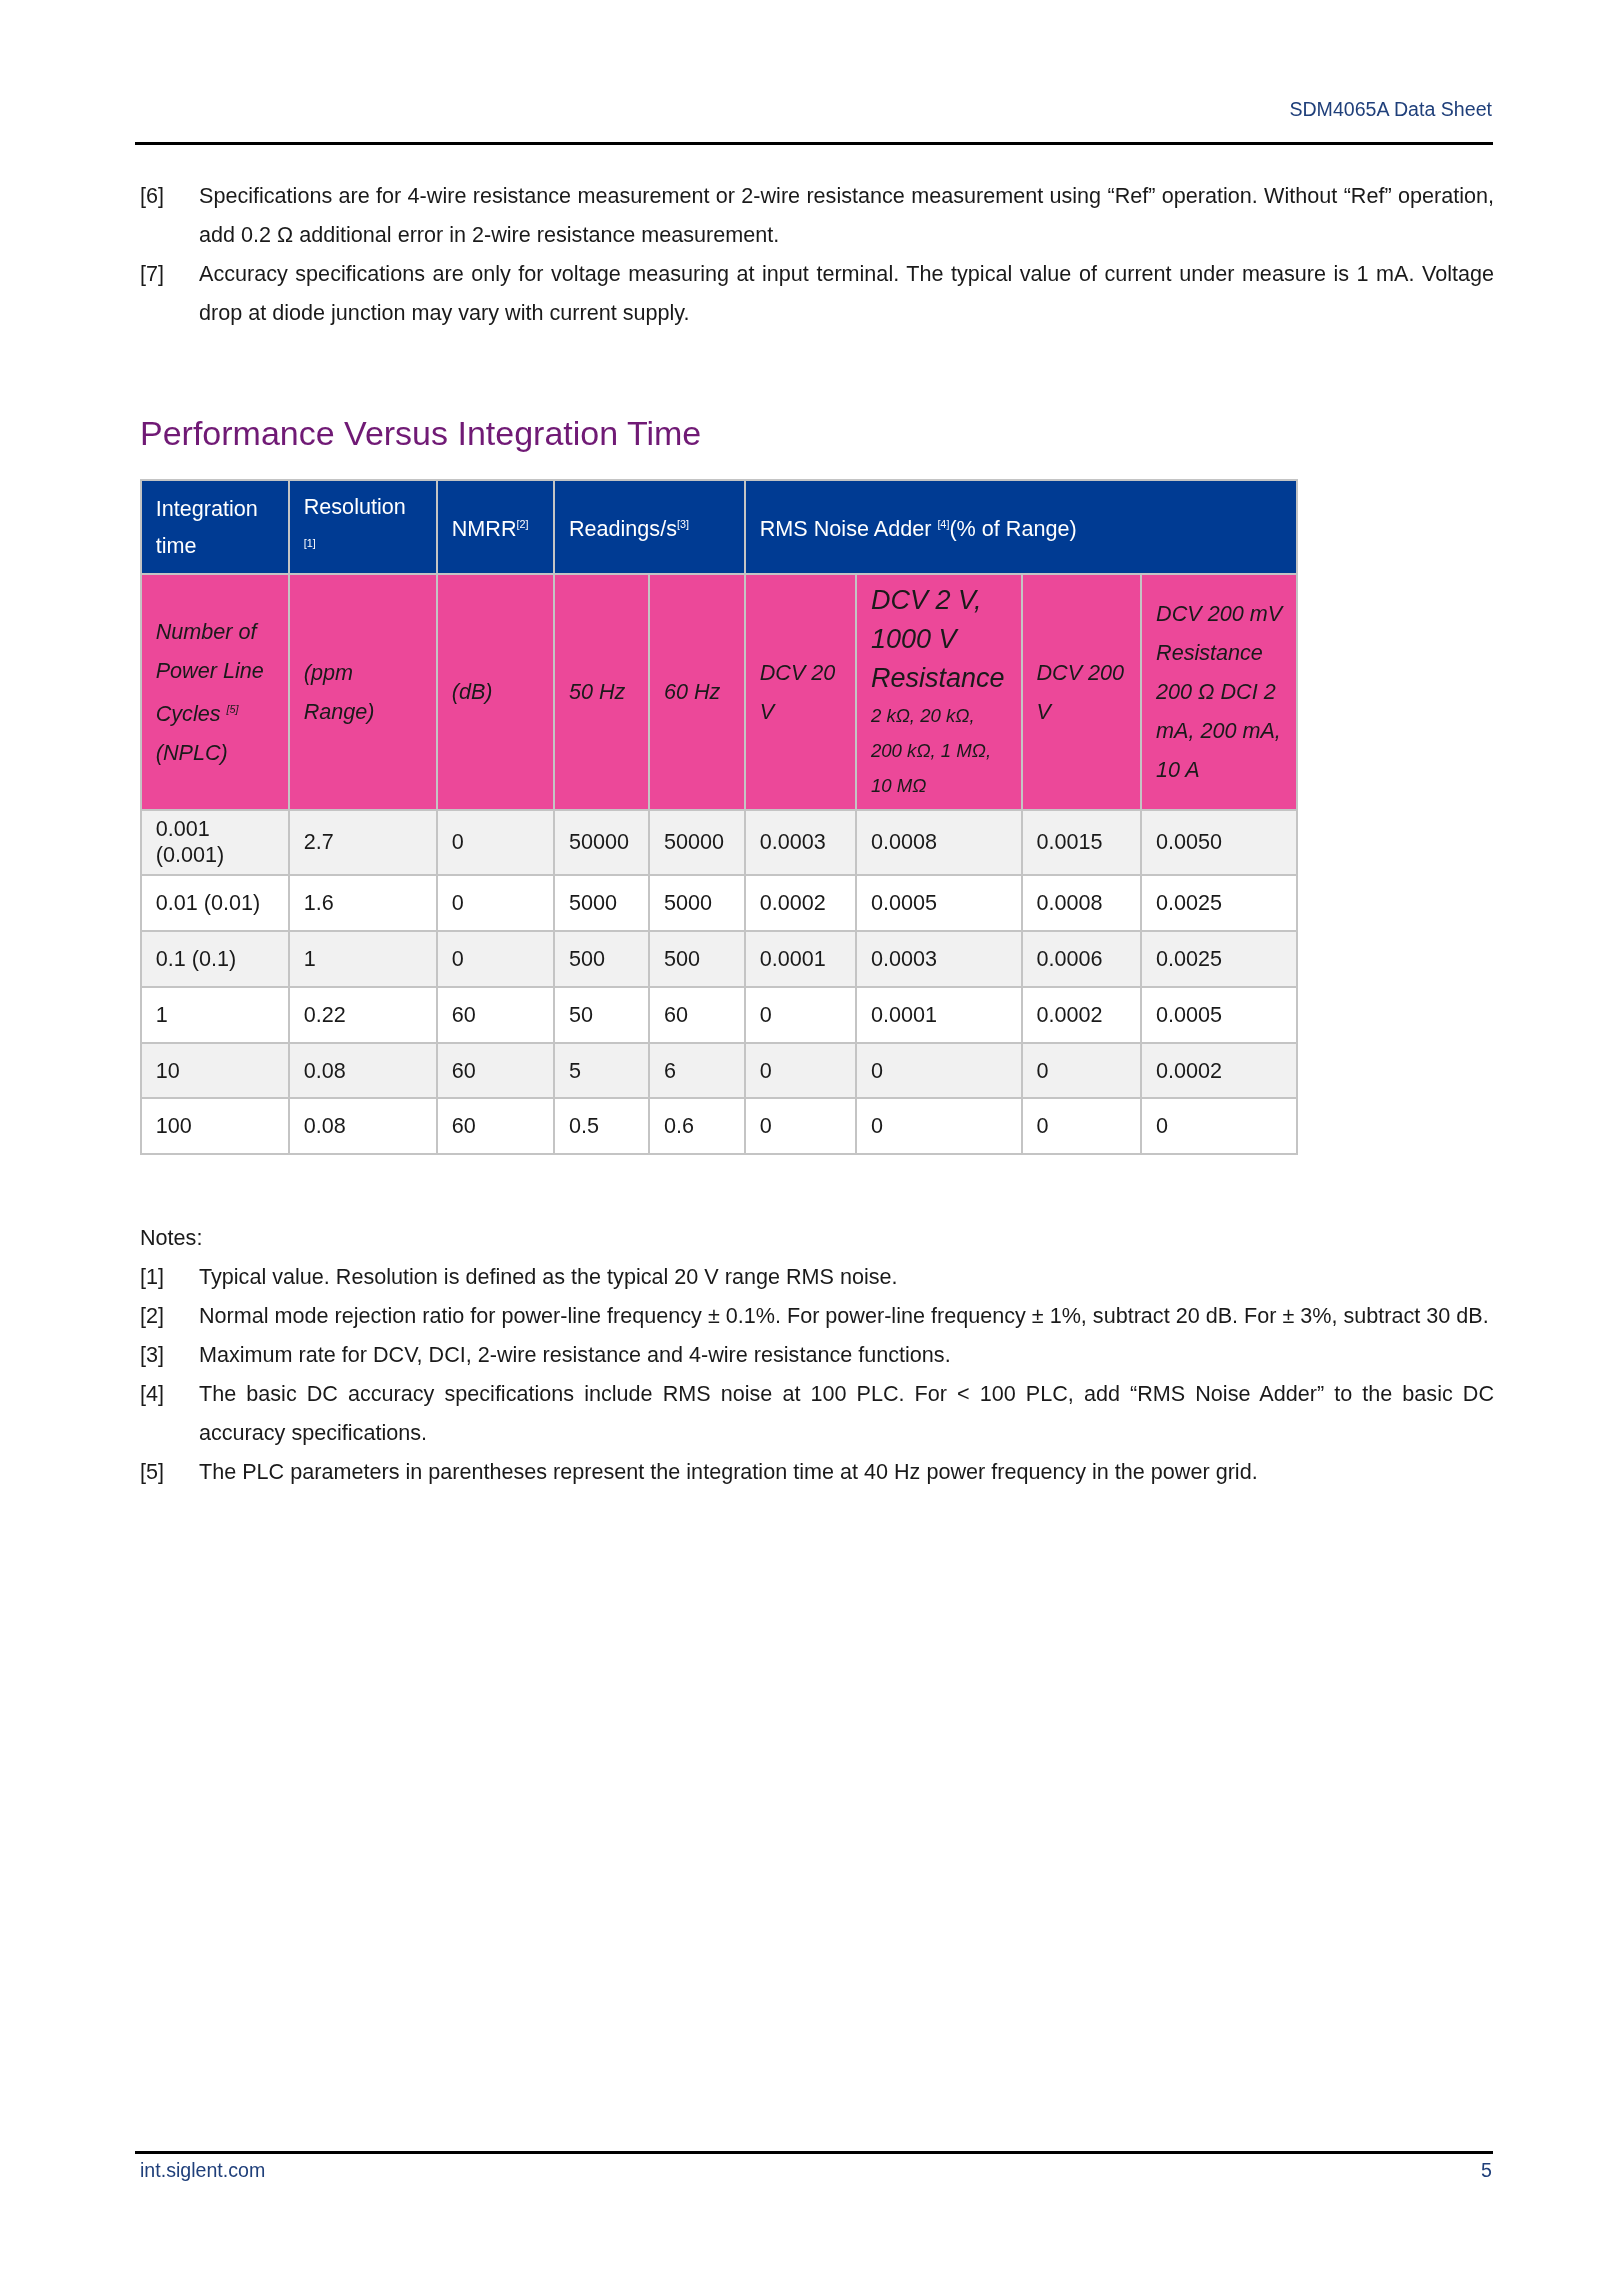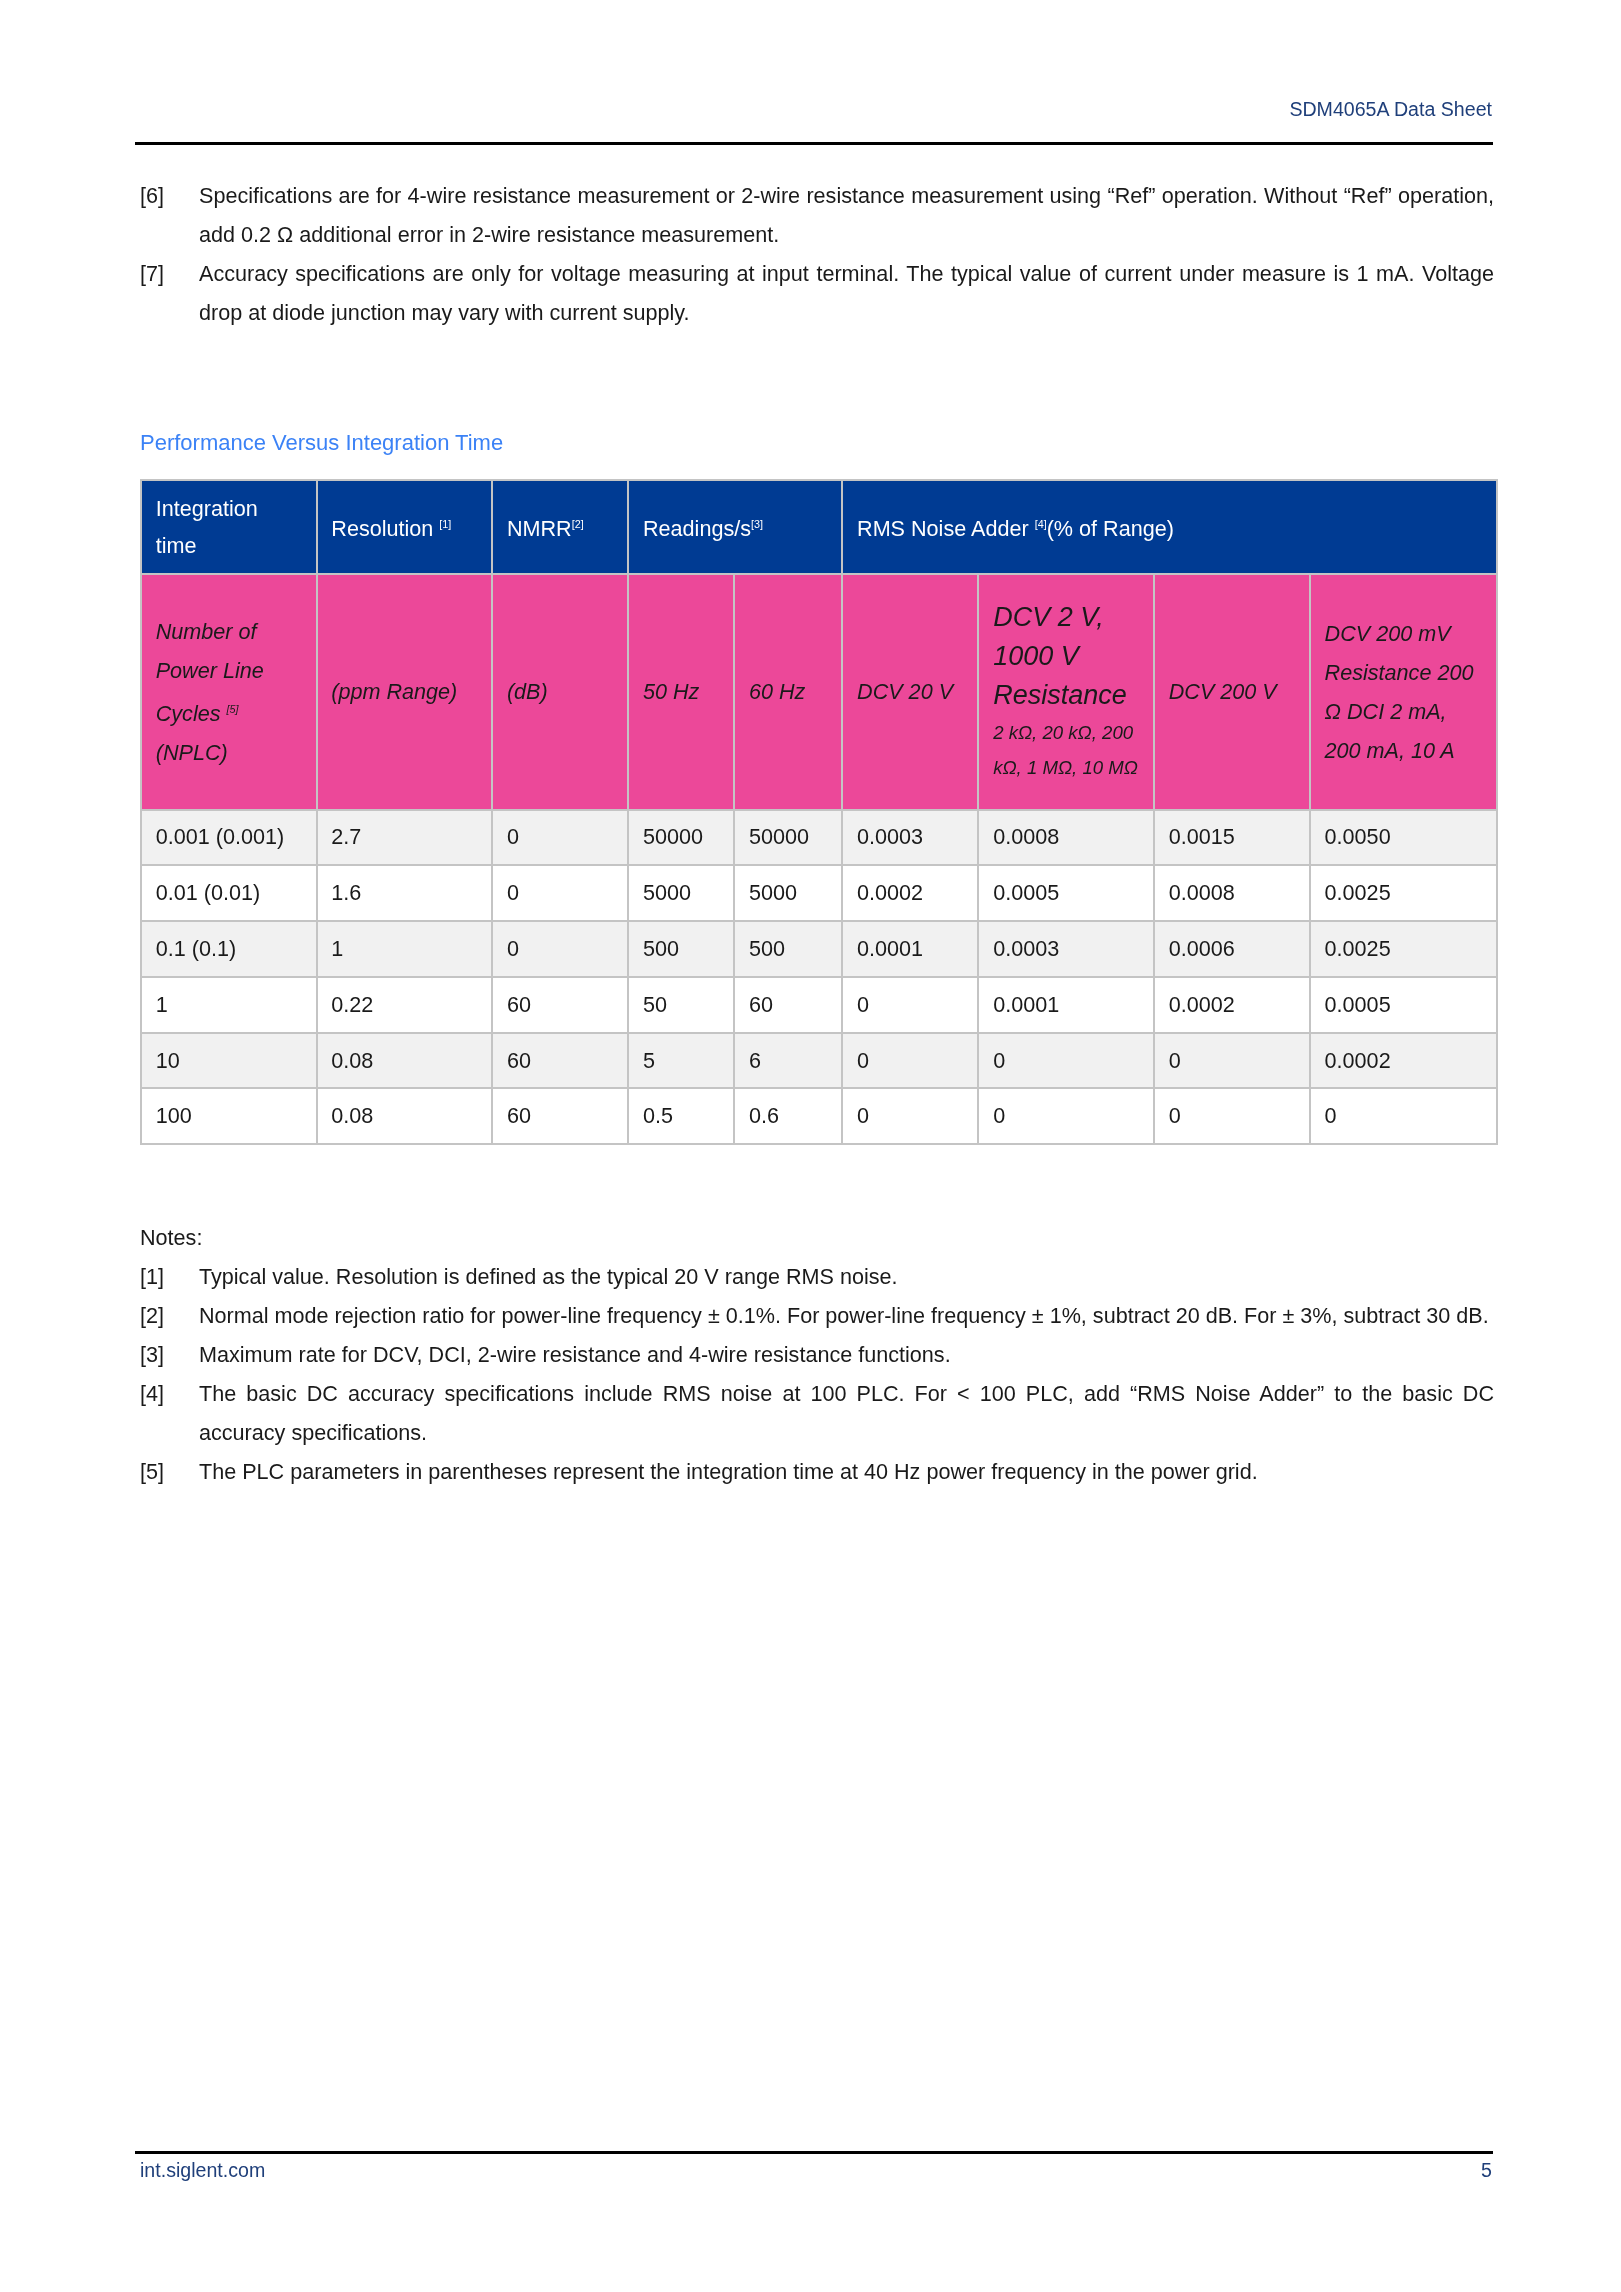--- a/index.html
+++ b/index.html
@@ -7,23 +7,23 @@
   .header-title { position: absolute; top: 98px; right: 129px; font-size: 19.6px; color: #1f3f7a; }
   .header-rule { position: absolute; top: 142px; left: 135px; width: 1358px; height: 2.9px; background: #000; }
 
   .notes-block { position: absolute; left: 140px; width: 1354px; font-size: 21.6px; line-height: 39px; color: #1a1a1a; }
   .note { display: flex; }
   .note .num { width: 59px; flex: 0 0 59px; }
   .note .txt { flex: 1; text-align: justify; }
 
   .top-notes { top: 176px; }
 
-  .section-title { position: absolute; top: 414px; left: 140px; font-size: 22px; color: #3b82f6; margin-top: 16px; }
+  .section-title { position: absolute; top: 414px; left: 140px; font-size: 34px; color: #701a75; }
 
-  table.perf { position: absolute; top: 479px; left: 140px; width: 1358px; border-collapse: collapse; font-size: 21.6px; }
+  table.perf { position: absolute; top: 479px; left: 140px; width: 1158px; border-collapse: collapse; font-size: 21.6px; }
   table.perf th, table.perf td { border: 2px solid #c4c4c4; padding: 5.9px 13.7px; text-align: left; vertical-align: middle; font-weight: normal; }
   table.perf thead th { background: #003b93; color: #ffffff; height: 80px; line-height: 37px; border-color: #c4c4c4; }
   table.perf thead th sup, table.perf td sup { font-size: 10.8px; vertical-align: super; }
   table.perf tr.sub td { height: 222px; line-height: 39px; background: #ec4899; font-style: italic; }
   table.perf tr.sub td.small { font-size: 18.6px; line-height: 35px; }
   table.perf tr.sub td.small .big { font-size: 27px; line-height: 39px; display: block; }
   table.perf tbody tr.data td { height: 42px; }
   table.perf tbody tr.data:nth-child(even) td { background: #f1f1f1; }
   table.perf tbody tr.data:nth-child(odd) td { background: #ffffff; }
 

